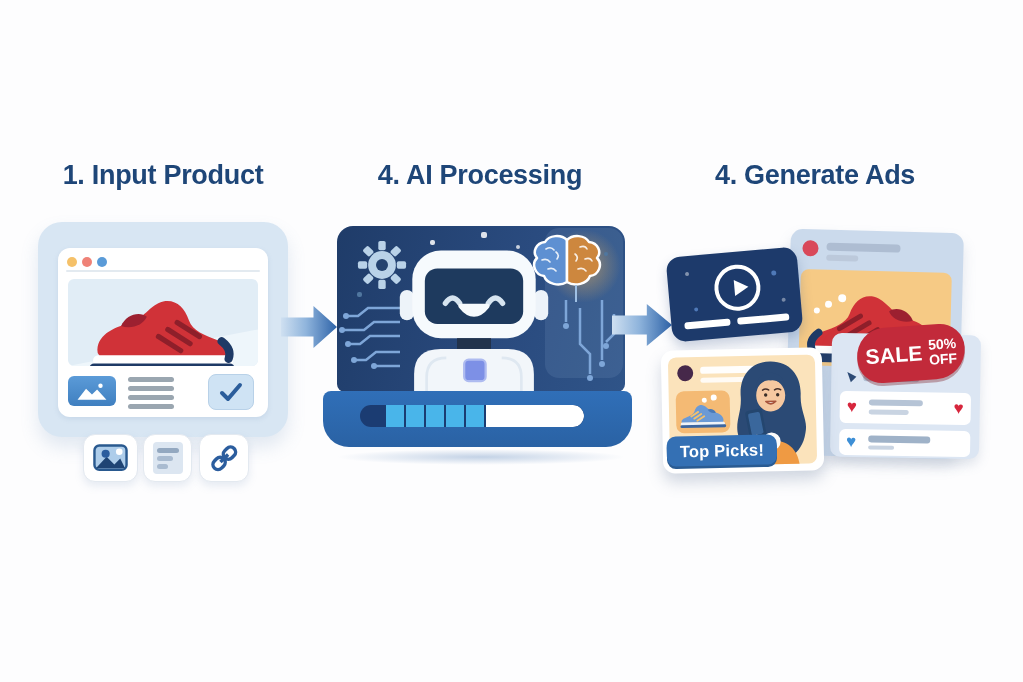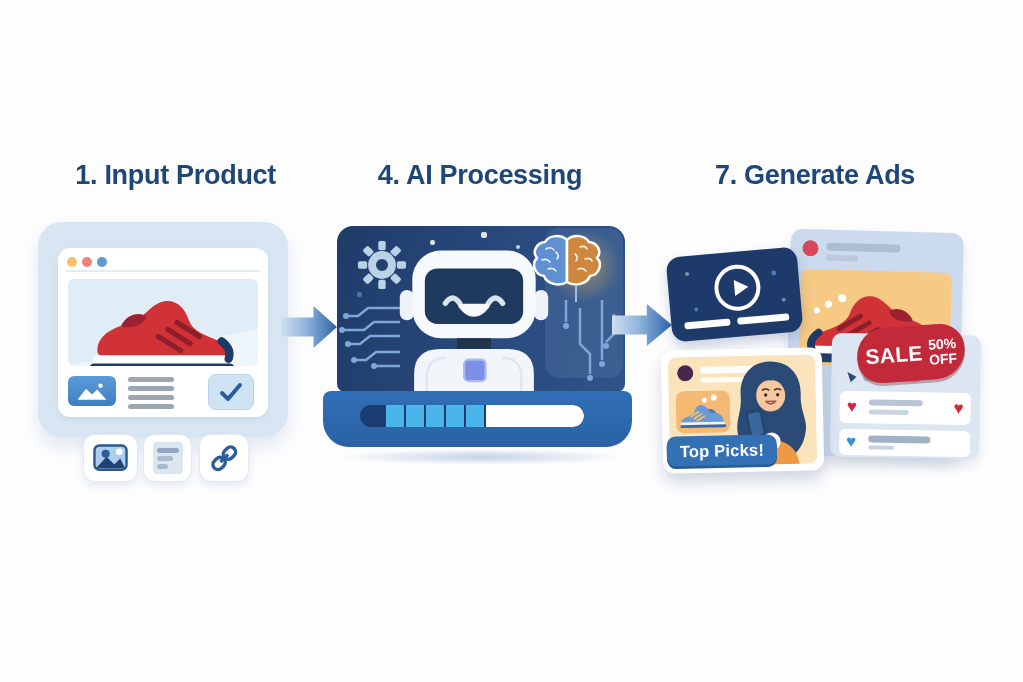--- a/index.html
+++ b/index.html
@@ -71,23 +71,23 @@
   .sale .word{color:#fff;font-weight:800;font-size:21px;letter-spacing:.3px;}
   .sale .col{display:flex;flex-direction:column;align-items:center;line-height:1.05;}
   .sale .col span{color:#fff;font-weight:800;font-size:14px;}
   .cdot{position:absolute;border-radius:50%;}
 </style>
 </head>
 <body>
 
 <div class="canvas">
 
-  <div class="step-title" style="left:26px;top:160px;width:250px;text-align:right;">1. Input Product</div>
+  <div class="step-title" style="left:38px;top:160px;width:250px;">1. Input Product</div>
   <div class="step-title" style="left:335px;top:160px;width:290px;">4. AI Processing</div>
-  <div class="step-title" style="left:665px;top:160px;width:300px;">7. Generate Ads</div>
+  <div class="step-title" style="left:665px;top:160px;width:300px;">4. Generate Ads</div>
 
   <div class="card1">
     <div class="browser">
       <div class="dot" style="left:9px;top:9px;background:#f5c169;"></div>
       <div class="dot" style="left:24px;top:9px;background:#ef8277;"></div>
       <div class="dot" style="left:39px;top:9px;background:#5a9bd8;"></div>
       <div class="divider"></div>
 
       <div class="imgarea">
         <div class="band"></div>

